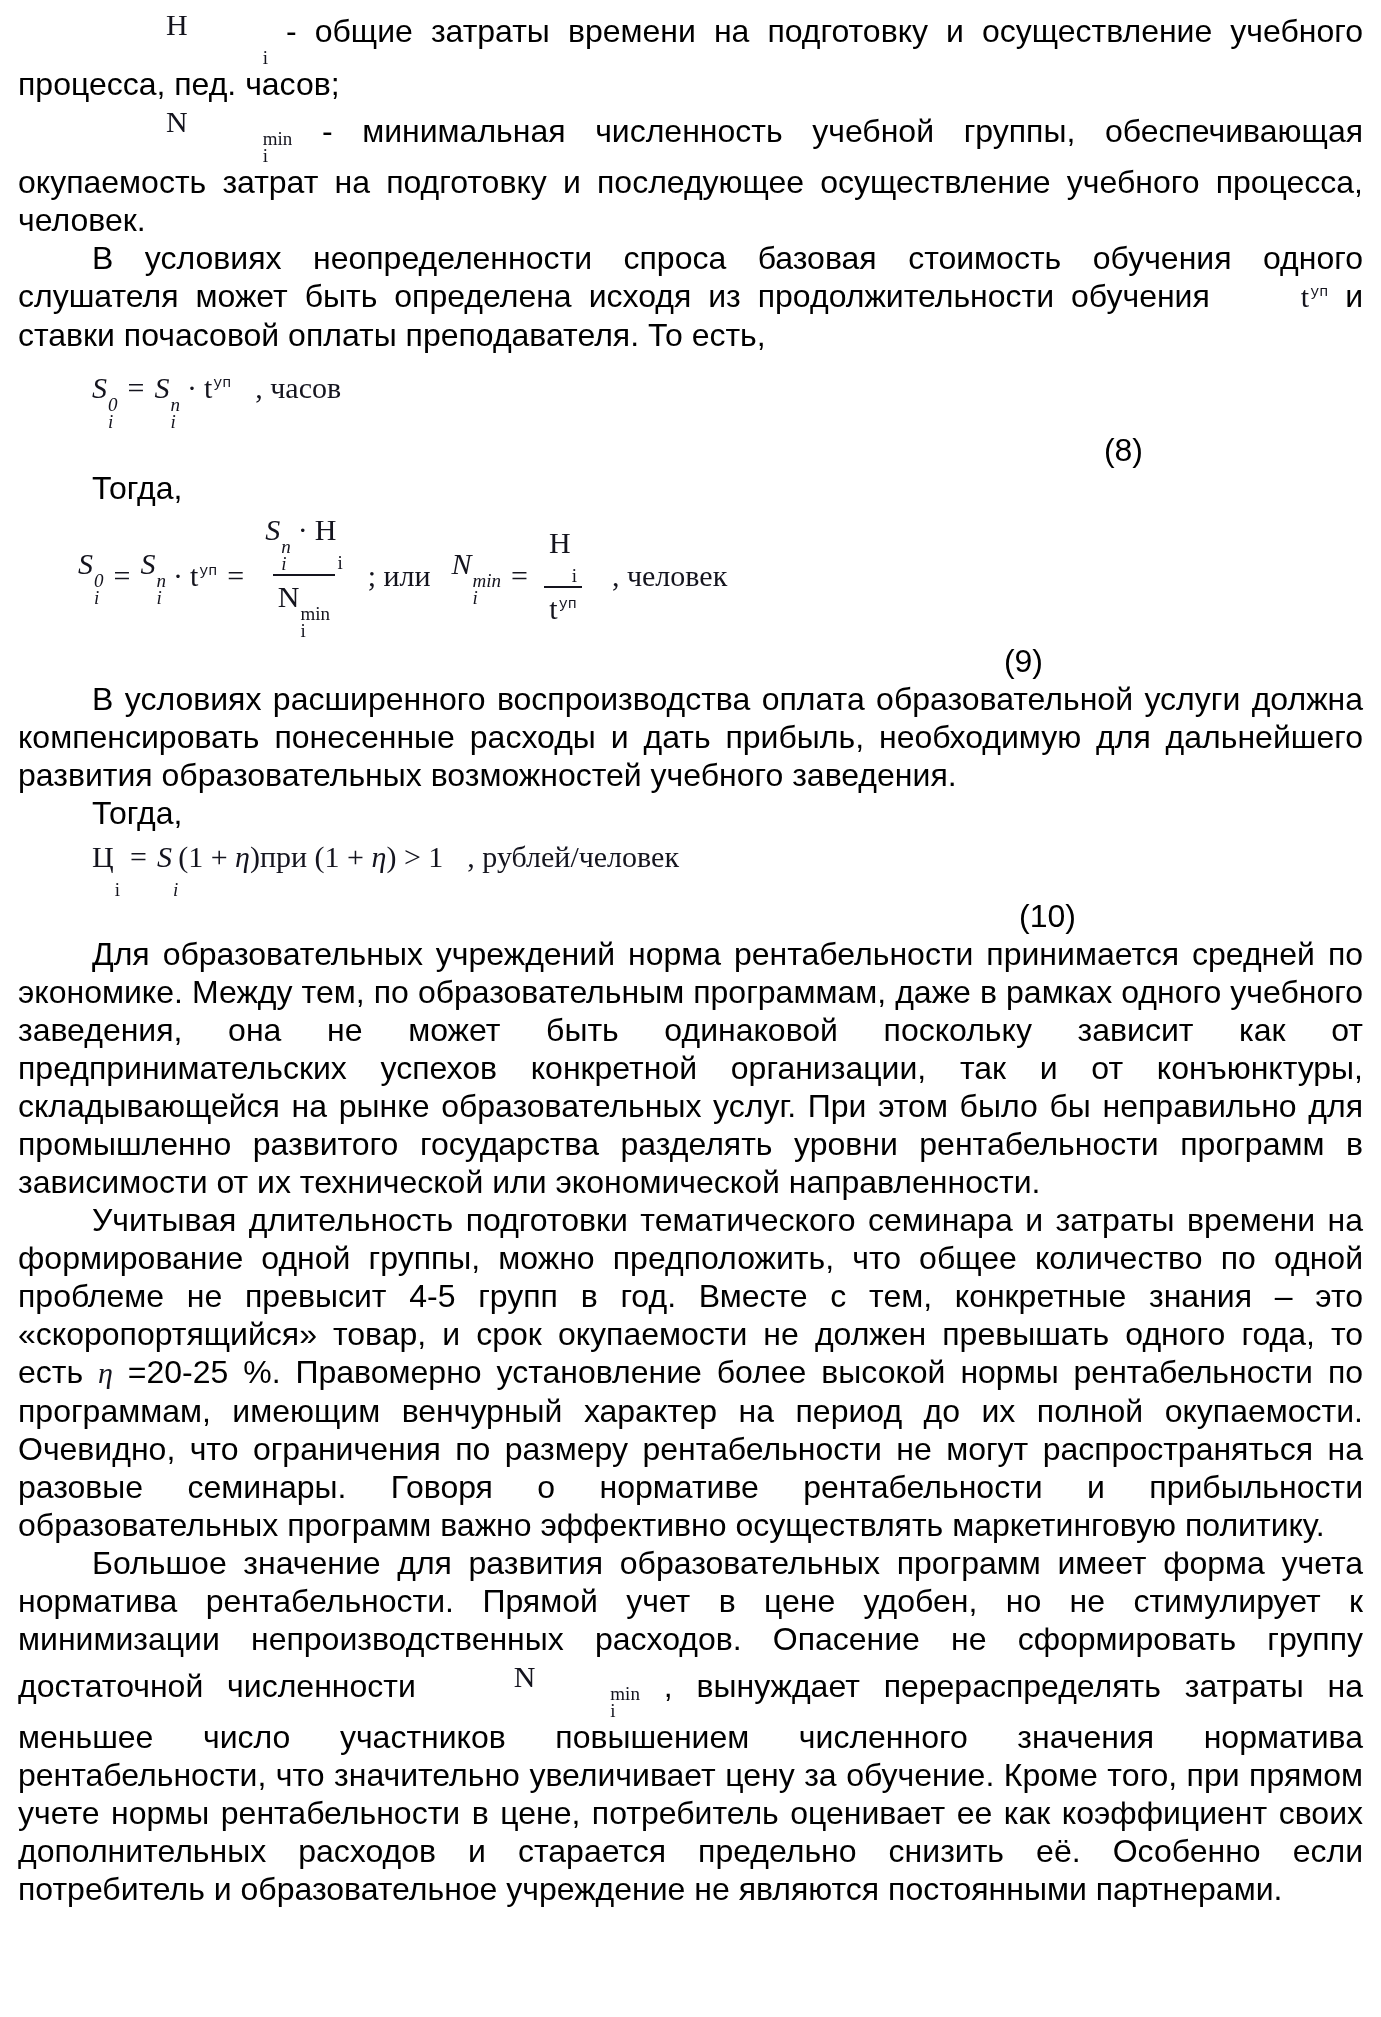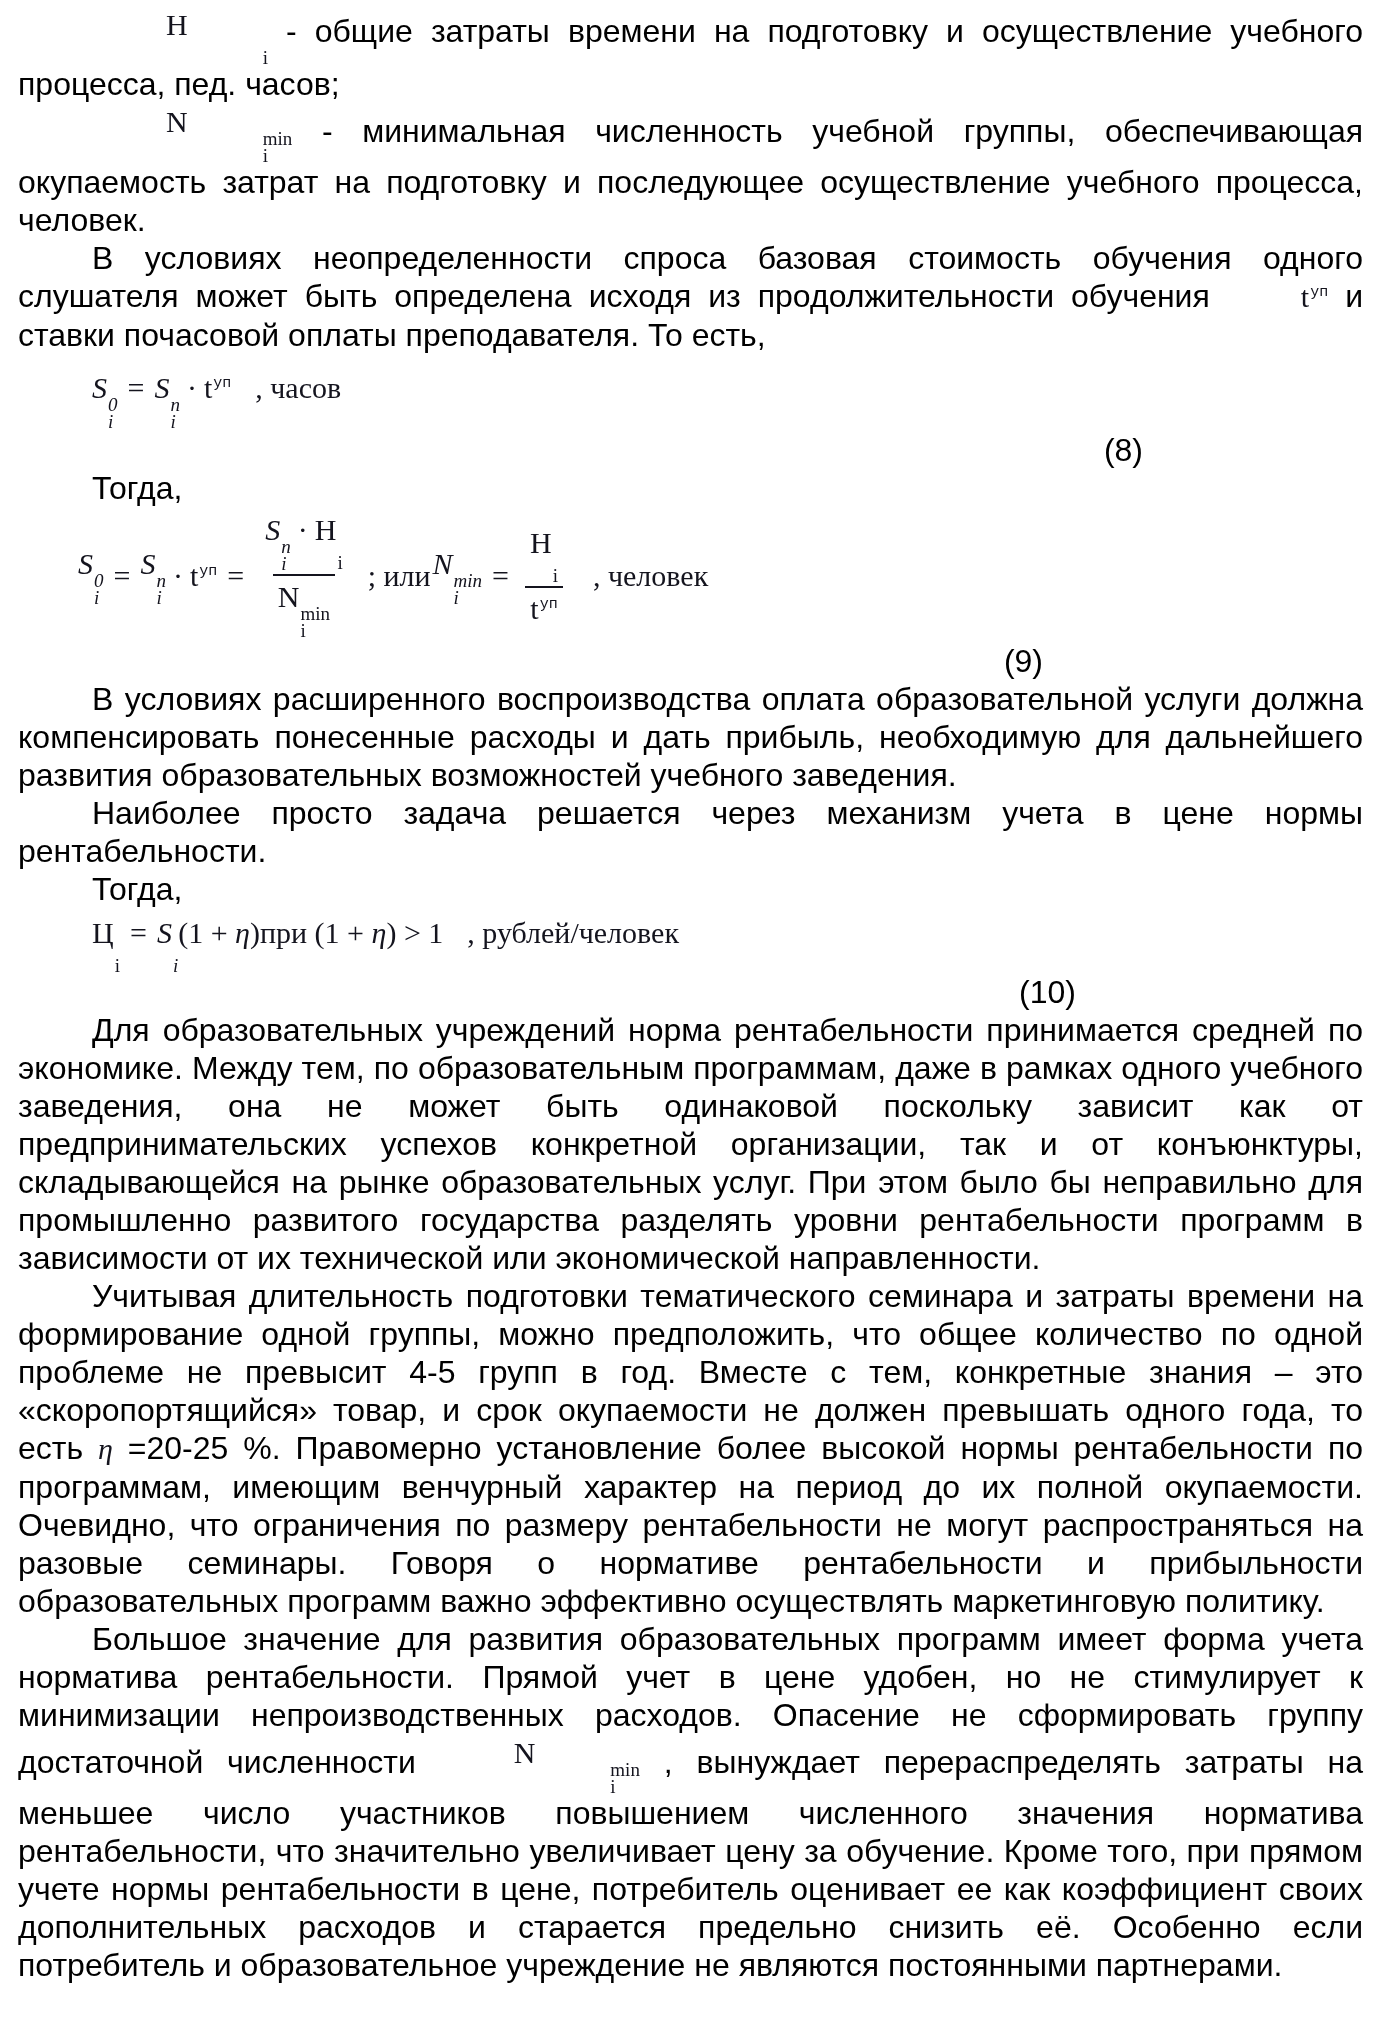--- a/index.html
+++ b/index.html
@@ -37,21 +37,21 @@
 
   .eqline { margin: 0; }
   .eq8-row { margin: 10px 0 0 74px; line-height: 48px; }
   .eq9-row { margin: 6px 0 0 60px; display: flex; align-items: center;
              font-size: 30px; line-height: 1.1; }
   .eq10-row { margin: 2px 0 0 74px; line-height: 46px; }
 
   .mop   { margin: 0 10px; }
   .mdot  { margin: 0 7px; }
   .munit { margin-left: 24px; }
-  .msemi { margin-left: 14px; margin-right: 2px; }
+  .msemi { margin-left: 14px; margin-right: 21px; }
 
   .frac { display: inline-flex; flex-direction: column; align-items: center; margin: 0 6px; }
   .frac .fnum { padding: 0 5px 3px; }
   .frac .fden { border-top: 2px solid #14141e; padding: 4px 5px 0; }
 
   .eqnum { text-align: right; font-size: 32px; line-height: 38px; }
   .n8  { margin-top: 2px; padding-right: 220px; }
   .n9  { margin-top: 4px; padding-right: 320px; }
   .n10 { margin-top: 0; padding-right: 287px; }
 
@@ -123,21 +123,20 @@
               <span class="sb">i</span>
             </span></span></span>
         <span class="fden"><span class="tok"><span>t</span><sup class="csup">уп</sup></span></span>
       </span>
     <span class="munit">, человек</span>
   </div>
   <div class="eqnum n9">(9)</div>
 
   <p class="para p-rasshir">В условиях расширенного воспроизводства оплата образовательной услуги должна компенсировать понесенные расходы и дать прибыль, необходимую для дальнейшего развития образовательных возможностей учебного заведения.</p>
 
-  <p class="para">Наиболее просто задача решается через механизм учета в цене нормы рентабельности.</p>
 
   <p class="para">Тогда,</p>
 
   <div class="eqline eq10-row math eq"><span class="tok"><span>Ц</span><span class="ss">
           <span class="sp"></span>
           <span class="sb">i</span>
         </span></span><span class="mop">=</span><span class="tok it"><span>S</span><span class="ss">
           <span class="sp"></span>
           <span class="sb">i</span>
         </span></span><span>(1 +</span> <span class="it eta">η</span><span>)при</span> <span>(1 +</span> <span class="it eta">η</span><span>) &gt; 1</span><span class="munit">, рублей/человек</span></div>

